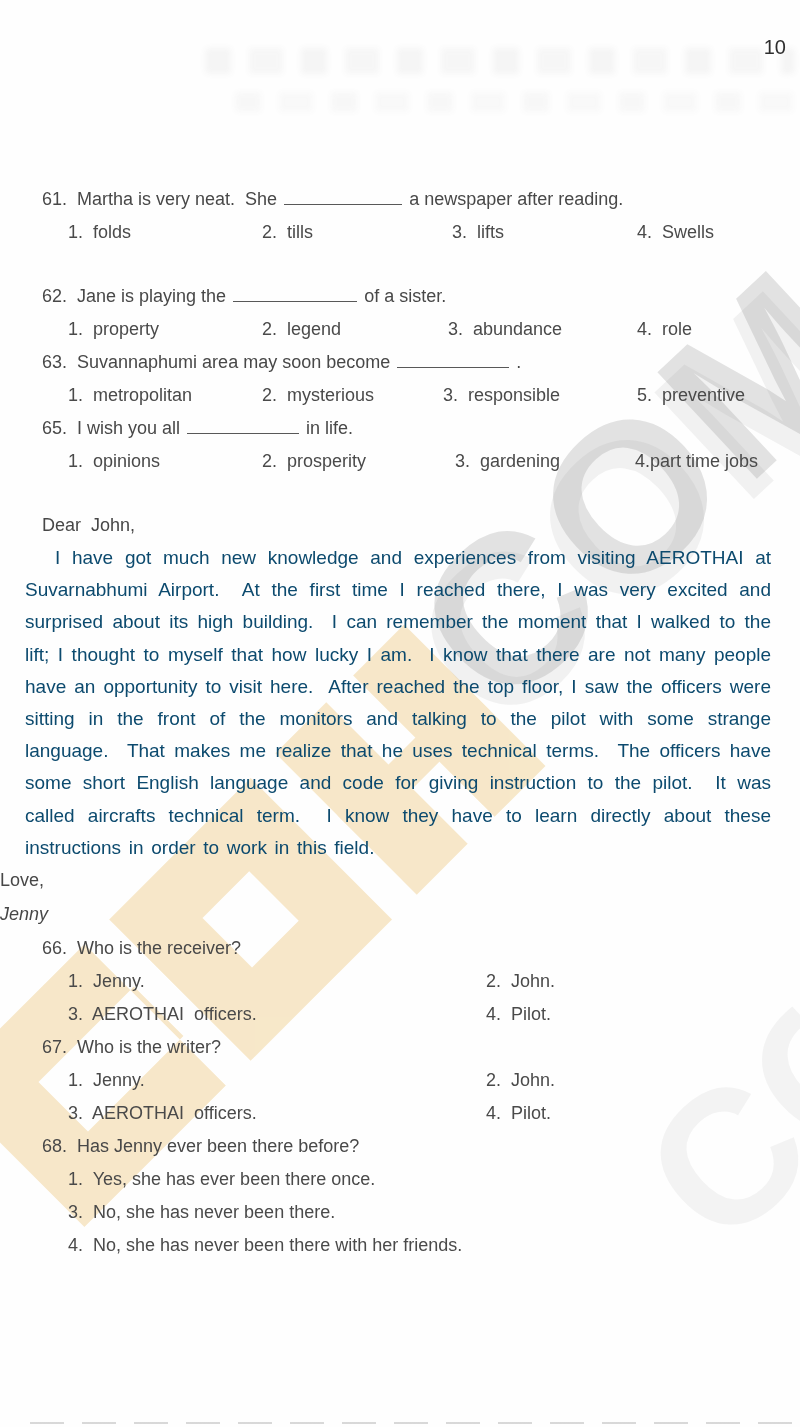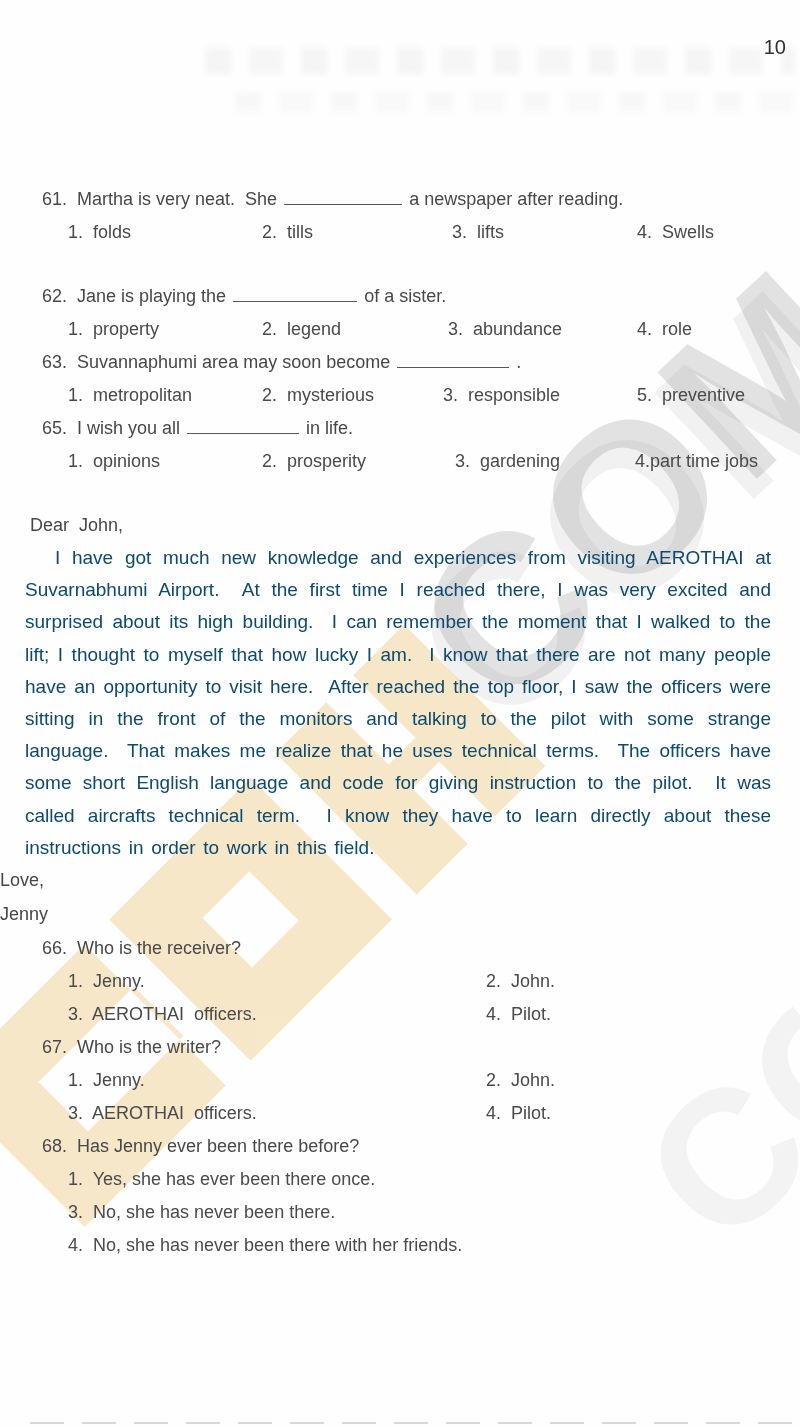--- a/index.html
+++ b/index.html
@@ -62,29 +62,29 @@
   }
   .flow{ position:absolute; top:183px; left:0; width:800px; }
   .line{ position:relative; height:33px; line-height:33px; font-size:18px; }
   .q{ padding-left:42px; white-space:pre; color:#484848; }
   .opt{ position:absolute; top:0; white-space:pre; color:#4a4a4a; }
   .blank{
     display:inline-block; width:113px; height:15px;
     border-bottom:1.7px solid #585858; margin:0 7px;
   }
   .gap33{ height:31px; }
-  .letter-salutation{ padding-left:30px; white-space:pre; }
+  .letter-salutation{ padding-left:42px; white-space:pre; }
   .letter-body{
     margin-left:25px; width:746px;
     font-size:19px; line-height:32.2px; color:#0c4a6e;
     text-align:justify; text-indent:30px; word-spacing:2.4px;
     white-space:pre-wrap;
   }
   .letter-close{ }
-  .sig-line{ height:35px; line-height:35px; }
+  .sig-line{ height:35px; line-height:35px;font-style:italic; }
 </style>
 </head>
 <body>
 
 <div class="page">
 
   <svg class="wm-tan" viewBox="0 0 780 800" aria-hidden="true">
     <g transform="rotate(-45 390 400)" fill="#f6e4c0" opacity="0.85">
 
       <path d="M70 300 h200 v200 h-200 z M140 365 h90 v70 h-90 z M230 365 h45 v70 h-45 z" fill-rule="evenodd"></path>

